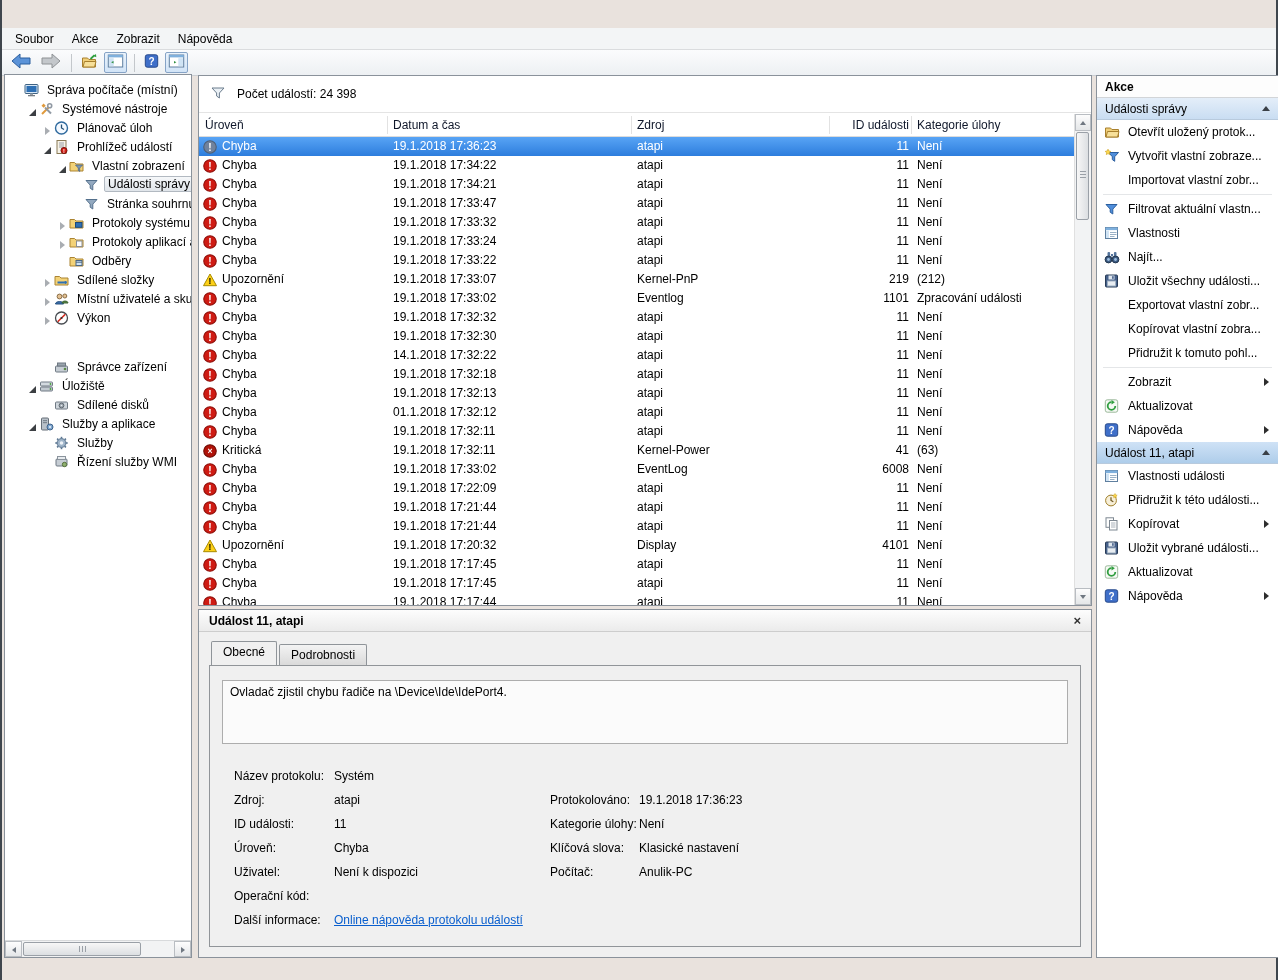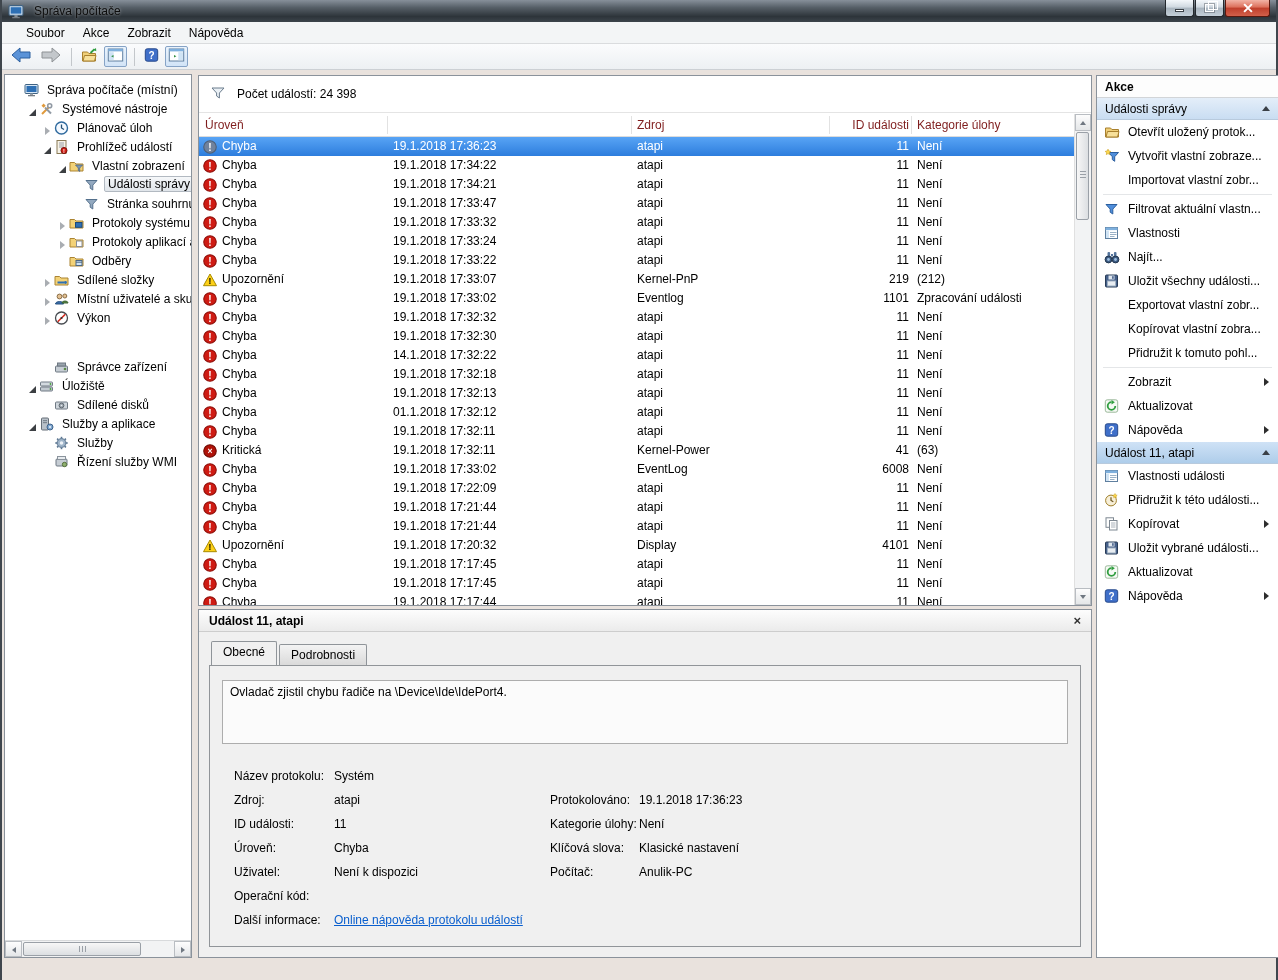--- a/index.html
+++ b/index.html
@@ -25,21 +25,21 @@
   .wc { width:29px; height:17px; border:1px solid #23282d; border-top:none; border-radius:0 0 3px 3px;
         background:linear-gradient(#f4f8fb 0%,#cfd8e0 45%,#a9b5bf 50%,#c4cfd8 100%);
         display:flex; align-items:center; justify-content:center; }
   .wc.close { width:45px; background:linear-gradient(#f2b3a6 0%,#dc6f5a 45%,#bf3e2b 50%,#d2604a 100%); border-color:#59180e; }
   .glyph-min { width:9px; height:3px; background:#fff; border:1px solid #3c4248; margin-top:5px; }
   .glyph-restore { width:9px; height:8px; border:1px solid #fff; position:relative; background:transparent; box-shadow:0 0 0 1px rgba(60,66,72,.4); }
   .glyph-restore:before { content:""; position:absolute; left:2px; top:-4px; width:8px; height:7px; border:1px solid #fff; }
   .glyph-close svg { display:block; }
 
   
-  .menubar { height:22px; background:#f3f5f6; border-bottom:1px solid #dadcde; display:flex; align-items:center; padding-left:15px; }
+  .menubar { height:22px; background:#f3f5f6; border-bottom:1px solid #dadcde; display:flex; align-items:center; padding-left:4px;margin-top:28px; }
   .menu-item { padding:3px 9px; }
   .toolbar { height:26px; background:linear-gradient(#fbfcfd,#edf0f3); border-bottom:1px solid #ccd0d4; display:flex; align-items:center; padding-left:6px; gap:4px; }
   .tb-sep { width:1px; height:18px; background:#c3c7cb; margin:0 3px; }
   .tb-btn { display:flex; align-items:center; justify-content:center; padding:1px 2px; }
   .tb-framed { border:1px solid #86a3c6; background:linear-gradient(#eaf3fc,#d2e4f7); border-radius:2px; }
 
   
   .left-pane   { position:absolute; left:2px;    top:74px;  width:188px; height:884px; background:#fff; border:1px solid #8a929b; overflow:hidden; }
   .events-pane { position:absolute; left:196px;  top:75px;  width:894px; height:531px; background:#fff; border:1px solid #8a929b; overflow:hidden; }
   .details-pane{ position:absolute; left:196px;  top:609px; width:894px; height:349px; background:#f0f0f0; border:1px solid #8a929b; }
@@ -60,21 +60,21 @@
   .hs-btn.left{ left:0; } .hs-btn.right{ right:0; }
   .hs-arrow-l { width:0;height:0;border-top:3px solid transparent;border-bottom:3px solid transparent;border-right:4px solid #6f7781; margin:5px auto; }
   .hs-arrow-r { width:0;height:0;border-top:3px solid transparent;border-bottom:3px solid transparent;border-left:4px solid #6f7781; margin:5px auto; }
   .hs-thumb { position:absolute; left:18px; top:1px; width:118px; height:14px; background:linear-gradient(#f7f7f7,#dcdfe2); border:1px solid #9aa0a7; border-radius:2px; }
   .grip-h { display:flex; gap:2px; justify-content:center; margin-top:3px; }
   .grip-h i { width:1px; height:6px; background:#9aa0a7; }
 
   
   .ev-header { height:37px; display:flex; align-items:center; gap:12px; padding-left:12px; border-bottom:1px solid #e4e4e4; }
   .ev-colheader { position:absolute; left:0; right:17px; top:38px; height:23px; border-bottom:1px solid #dcdcdc; background:#fff; }
-  .hcell { position:absolute; top:0; line-height:23px; color:#7f1d1d; white-space:nowrap; overflow:hidden; }
+  .hcell { position:absolute; top:0; line-height:23px; color:#0f172a; white-space:nowrap; overflow:hidden; }
   .hdiv { position:absolute; top:2px; bottom:2px; width:1px; background:#e2e2e2; }
   .ev-rows { position:absolute; left:0; top:61px; width:875px; height:468px; overflow:hidden; }
   .ev-row { height:19px; position:relative; }
   .ev-row .cell { position:absolute; top:0; line-height:19px; white-space:nowrap; overflow:hidden; }
   .c-level { left:4px;  width:184px; display:flex; align-items:center; gap:5px; }
   .c-dt    { left:194px; width:236px; }
   .c-src   { left:438px; width:190px; }
   .c-id    { left:612px; width:98px;  text-align:right; }
   .c-cat   { left:718px; width:154px; }
   .ev-row.selected { background:linear-gradient(#58a4f5,#2d7ddd); color:#fff; }
@@ -109,46 +109,20 @@
   .act-item { height:24px; display:flex; align-items:center; padding-left:7px; gap:7px; }
   .act-ico { width:17px; height:15px; flex:none; display:inline-flex; }
   .submenu-arrow { margin-left:auto; margin-right:9px; width:0; height:0; border-top:4px solid transparent; border-bottom:4px solid transparent; border-left:5px solid #2d2d2d; }
   .act-sep { height:1px; background:#e4e6e8; margin:2px 6px; }
 </style>
 </head>
 <body>
 
 <div class="window">
 
-  <div class="titlebar">
-    <span class="tree-icon">
-        <svg width="16" height="15" viewBox="0 0 14 14">
-          <rect x="0.5" y="1.5" width="13" height="9" rx="1" fill="#d6e6f5" stroke="#3f6282"></rect>
-          <rect x="2" y="3" width="10" height="6" fill="#2d6fb4"></rect>
-          <rect x="5.5" y="10.5" width="3" height="1.5" fill="#9aa1a9"></rect>
-          <rect x="3.5" y="12" width="7" height="1.3" fill="#767d85"></rect>
-        </svg>
-      </span>
-    <span class="title-text">Správa počítače</span>
-    <div class="win-controls">
-      <div class="wc">
-          <div class="glyph-min"></div>
-        </div>
-      <div class="wc">
-          <div class="glyph-restore"></div>
-        </div>
-      <div class="wc close">
-          <span class="glyph-close">
-            <svg width="10" height="10" viewBox="0 0 9 9">
-              <path d="M1 1 L8 8 M8 1 L1 8" stroke="#fff" stroke-width="1.8"></path>
-            </svg>
-          </span>
-        </div>
-    </div>
-  </div>
 
   <div class="menubar" id="menubar">
       <div class="menu-item">Soubor</div>
       <div class="menu-item">Akce</div>
       <div class="menu-item">Zobrazit</div>
       <div class="menu-item">Nápověda</div>
     </div>
   <div class="toolbar" id="toolbar">
       <div class="tb-btn">
         <span><svg width="22" height="16" viewBox="0 0 22 16">
@@ -457,20 +431,21 @@
 
   <div class="events-pane">
     <div class="ev-header">
       <span><svg width="14" height="12" viewBox="0 0 14 12">
             <path d="M1 1 h12 l-4.6 5 v5 l-2.8 -2 v-3 z" fill="#eaf0f5" stroke="#6b7c8d"></path>
           </svg></span>
       <span>Počet událostí: 24 398</span>
     </div>
     <div class="ev-colheader" id="colheader">
         <span class="hcell" style="left: 6px; width: 180px;">Úroveň</span>
+        <span class="hcell" style="left: 194px; width: 236px;">Datum a čas</span>
         <span class="hcell" style="left: 438px; width: 190px;">Zdroj</span>
         <span class="hcell" style="left: 632px; width: 78px; text-align: right;">ID události</span>
         <span class="hcell" style="left: 718px; width: 154px;">Kategorie úlohy</span>
         <span class="hdiv" style="left: 188px;"></span>
         <span class="hdiv" style="left: 432px;"></span>
         <span class="hdiv" style="left: 630px;"></span>
         <span class="hdiv" style="left: 712px;"></span>
       </div>
     <div class="ev-rows" id="evrows">
         <div class="ev-row selected">

